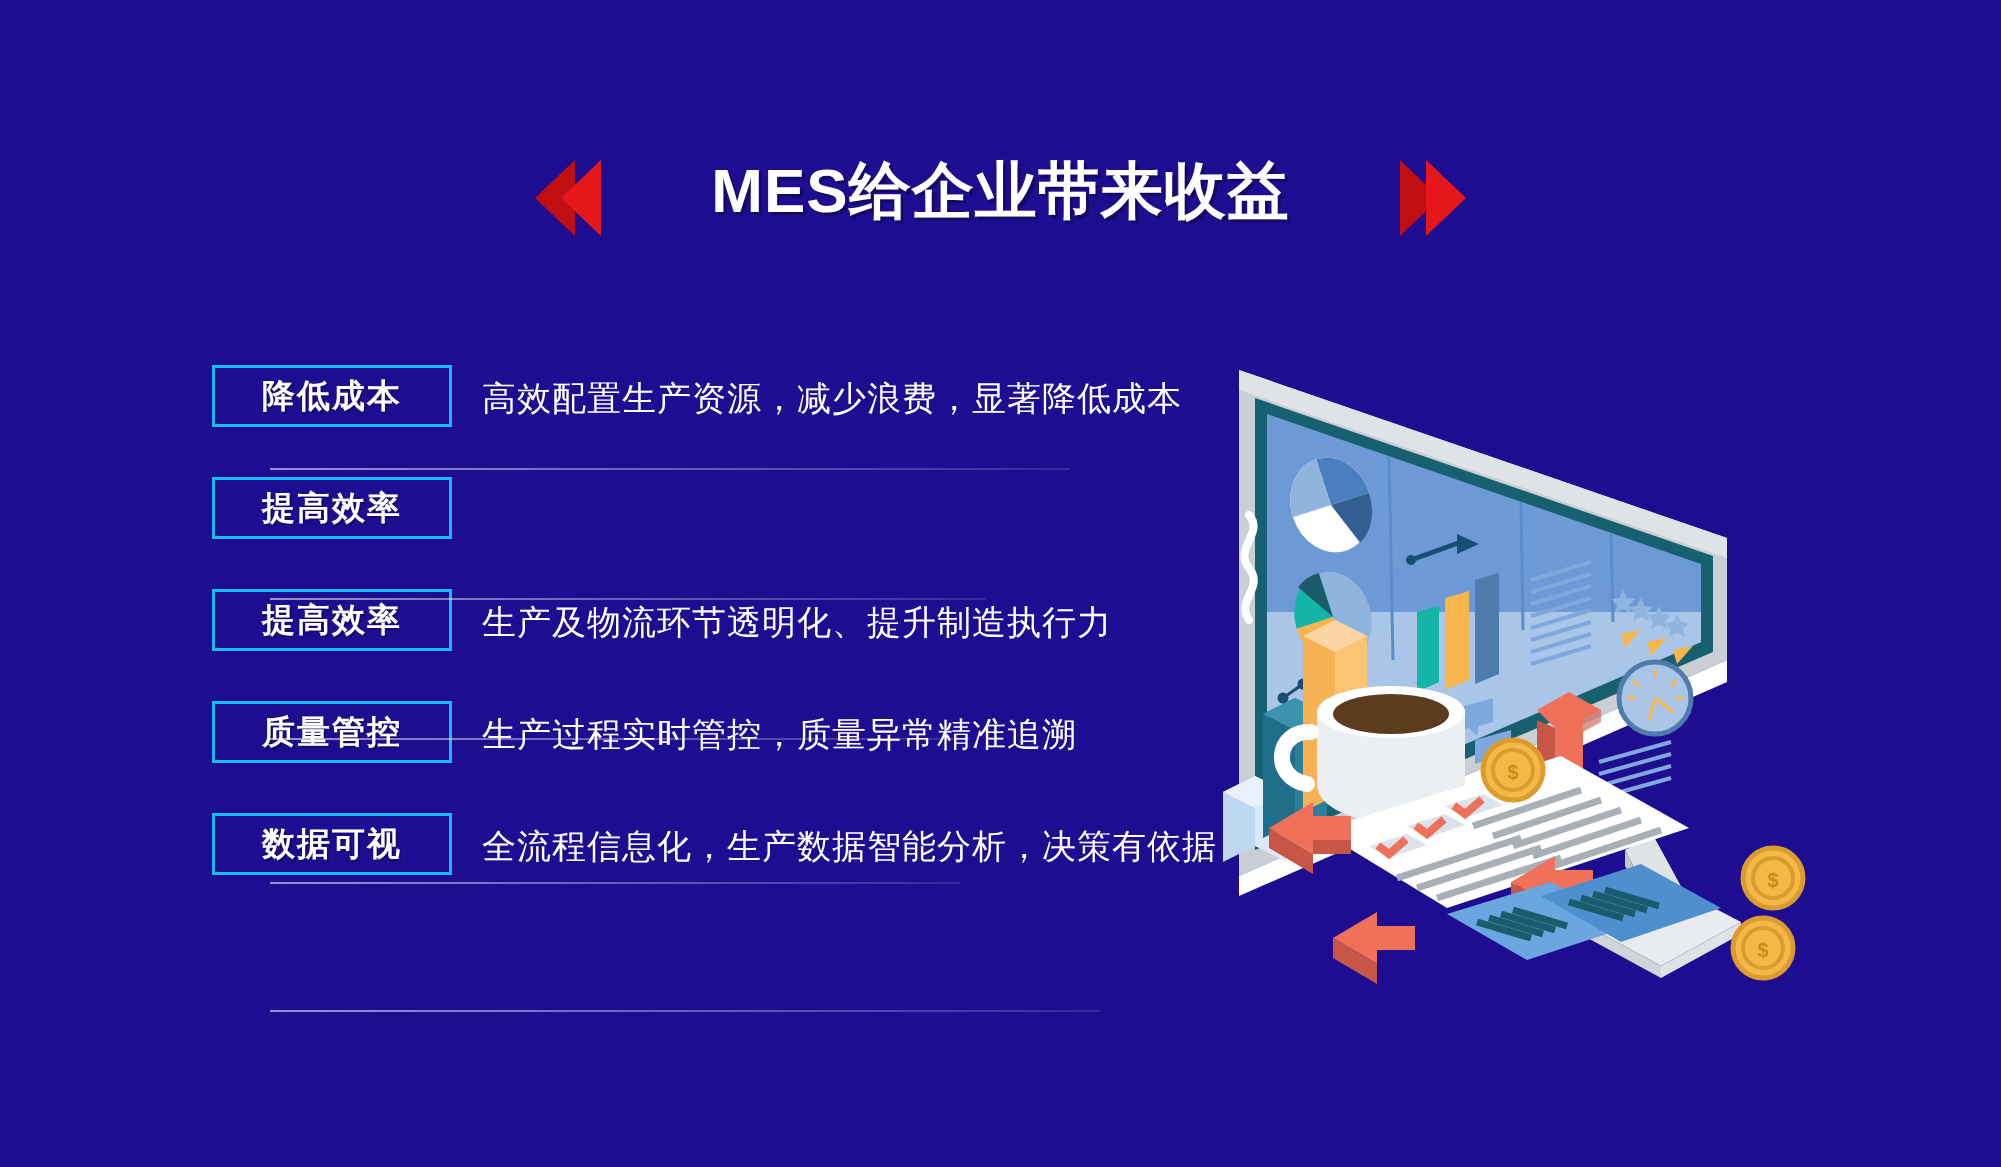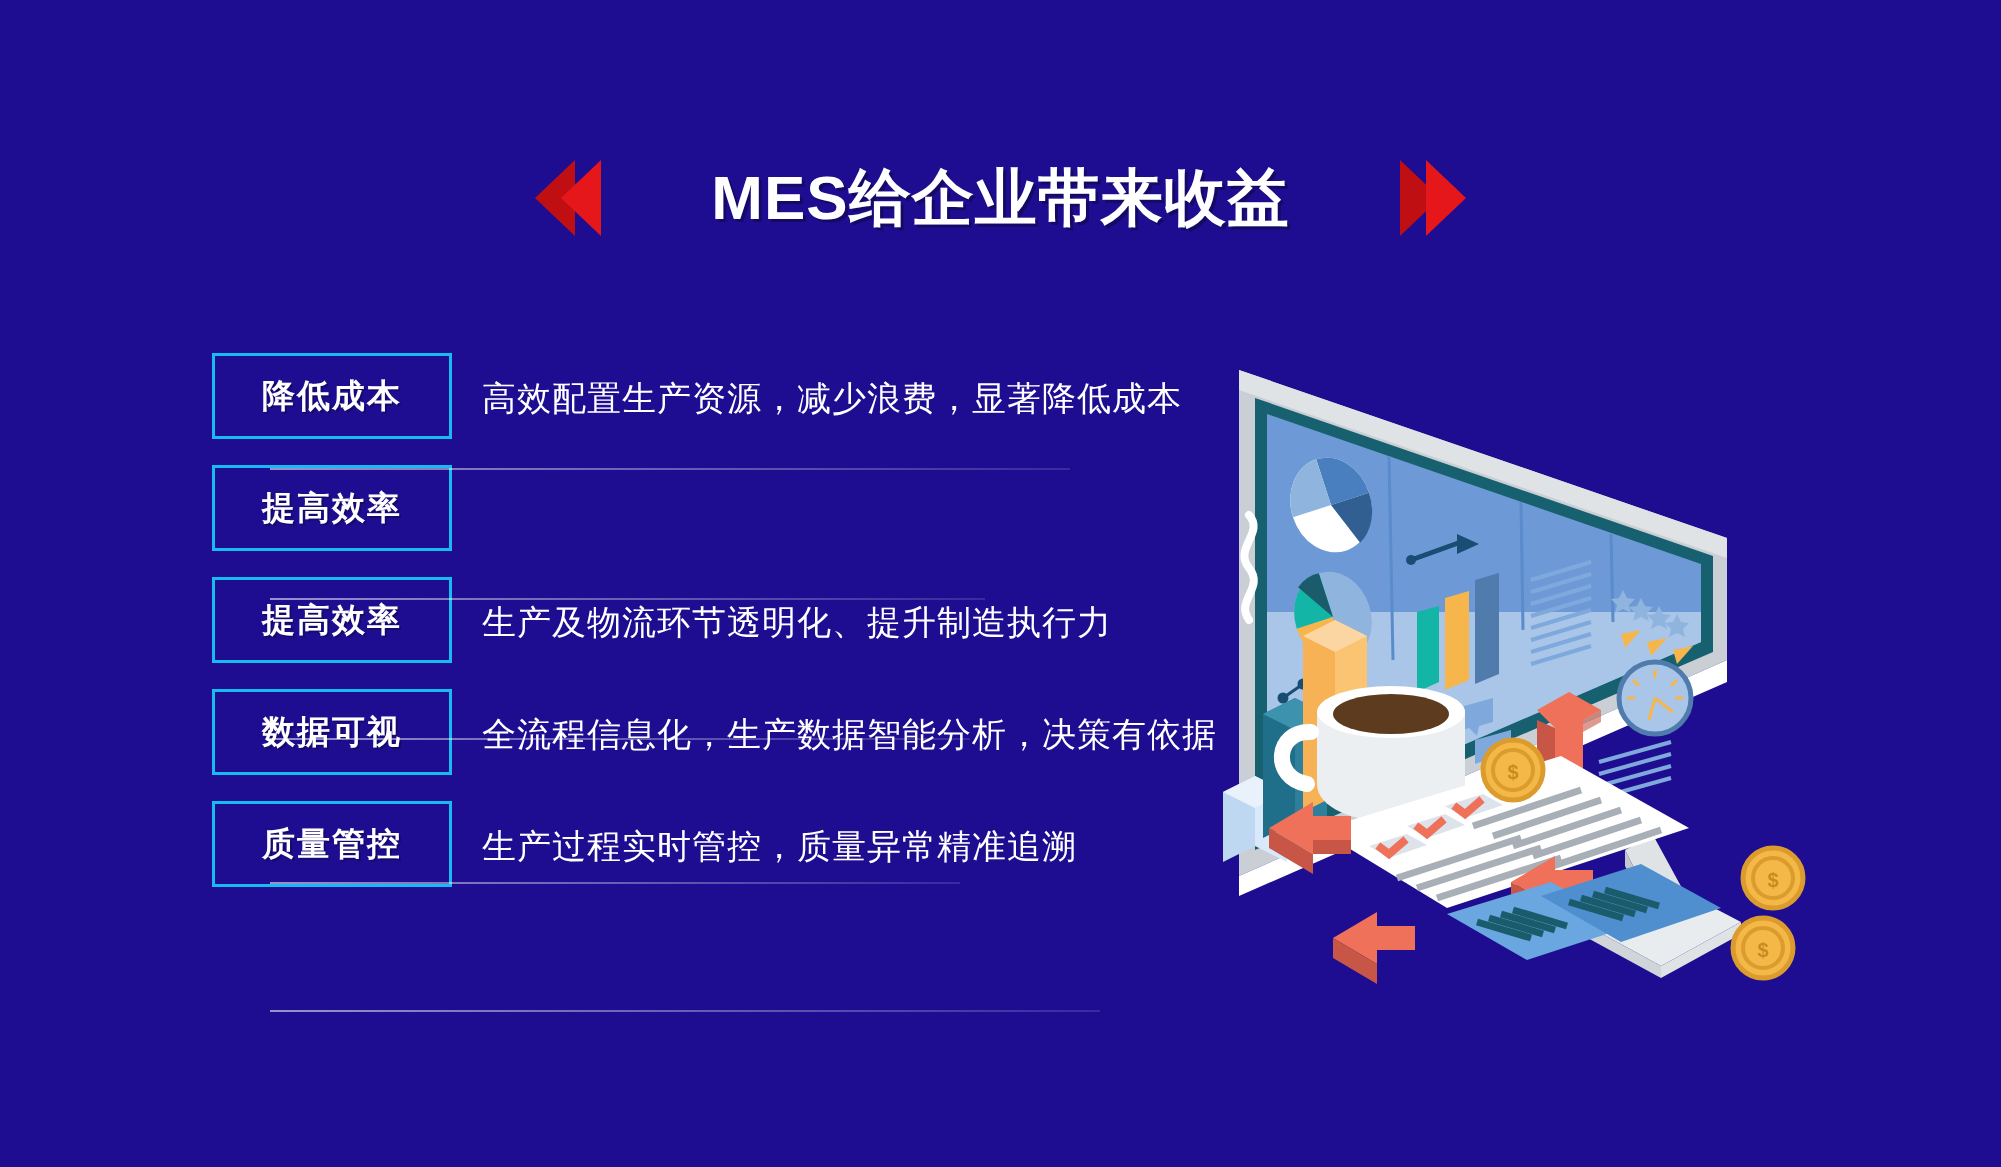--- a/index.html
+++ b/index.html
@@ -12,21 +12,21 @@
   }
   .slide {
     position:absolute; inset:0;
     background:#1e0d91;
   }
 
   
   .title-row {
     position:absolute;
     top:160px; left:0; right:0;
-    display:flex; align-items:center; justify-content:center;
+    display:flex; align-items:flex-start; justify-content:center;
     gap:110px;
   }
   .arrows { display:flex; align-items:center; }
   .arrow-left  { display:flex; }
   .arrow-right { display:flex; }
   .tri {
     width:0; height:0;
     border-top:38px solid transparent;
     border-bottom:38px solid transparent;
   }
@@ -59,21 +59,21 @@
     width:1120px;
   }
   .row {
     position:relative;
     height:112px;
     display:flex;
     align-items:center;
   }
   .tag {
     width:240px;
-    height:86px;
+    height:62px;
     flex:0 0 240px;
     border:3px solid #19b9f2;
     display:flex;
     align-items:center;
     justify-content:center;
     color:#ffffff;
     font-size:33px;
     font-weight:bold;
     letter-spacing:2px;
     background:transparent;
@@ -135,27 +135,27 @@
     <div class="row">
       <div class="tag">提高效率</div>
     </div>
 
     <div class="row">
       <div class="tag">提高效率</div>
       <div class="desc">生产及物流环节透明化、提升制造执行力</div>
     </div>
 
     <div class="row">
+      <div class="tag">质量管控</div>
+      <div class="desc">生产过程实时管控，质量异常精准追溯</div>
+    </div>
+
+    <div class="row">
       <div class="tag">数据可视</div>
       <div class="desc">全流程信息化，生产数据智能分析，决策有依据</div>
-    </div>
-
-    <div class="row">
-      <div class="tag">质量管控</div>
-      <div class="desc">生产过程实时管控，质量异常精准追溯</div>
     </div>
 
   </div>
 
   <div class="divider d1"></div>
   <div class="divider d2"></div>
   <div class="divider d3"></div>
   <div class="divider d4"></div>
   <div class="divider d5"></div>
 

